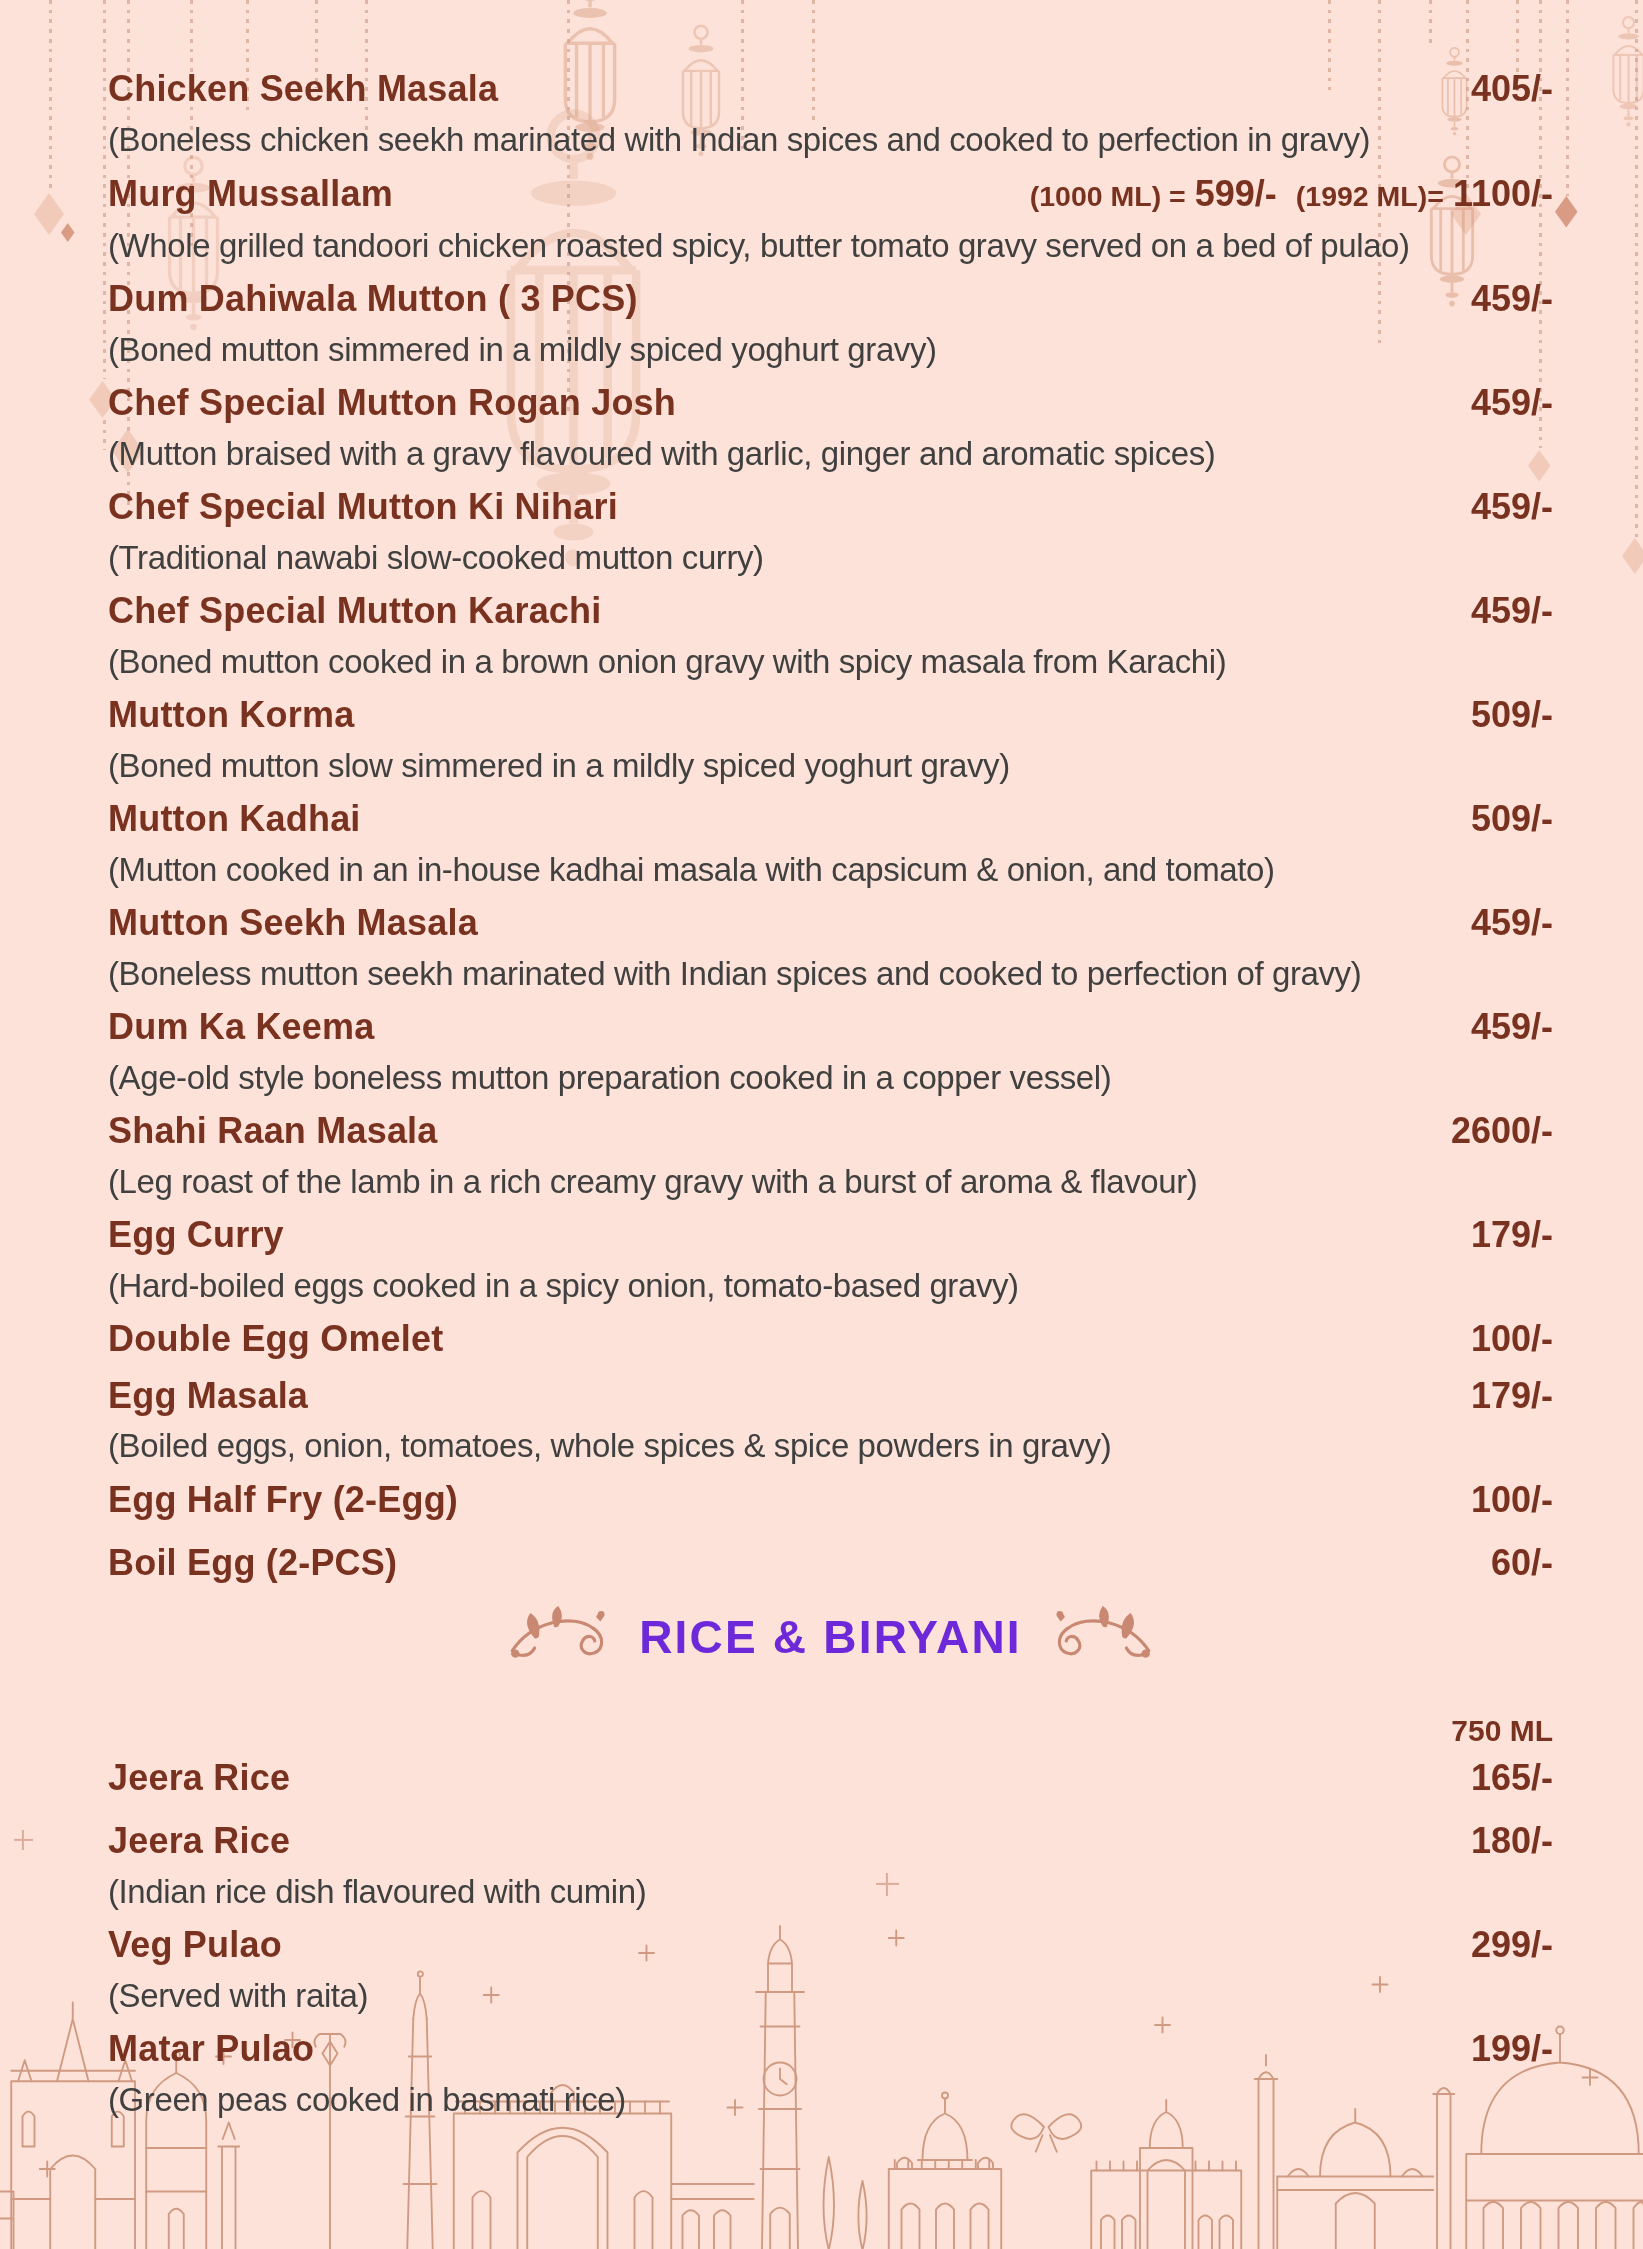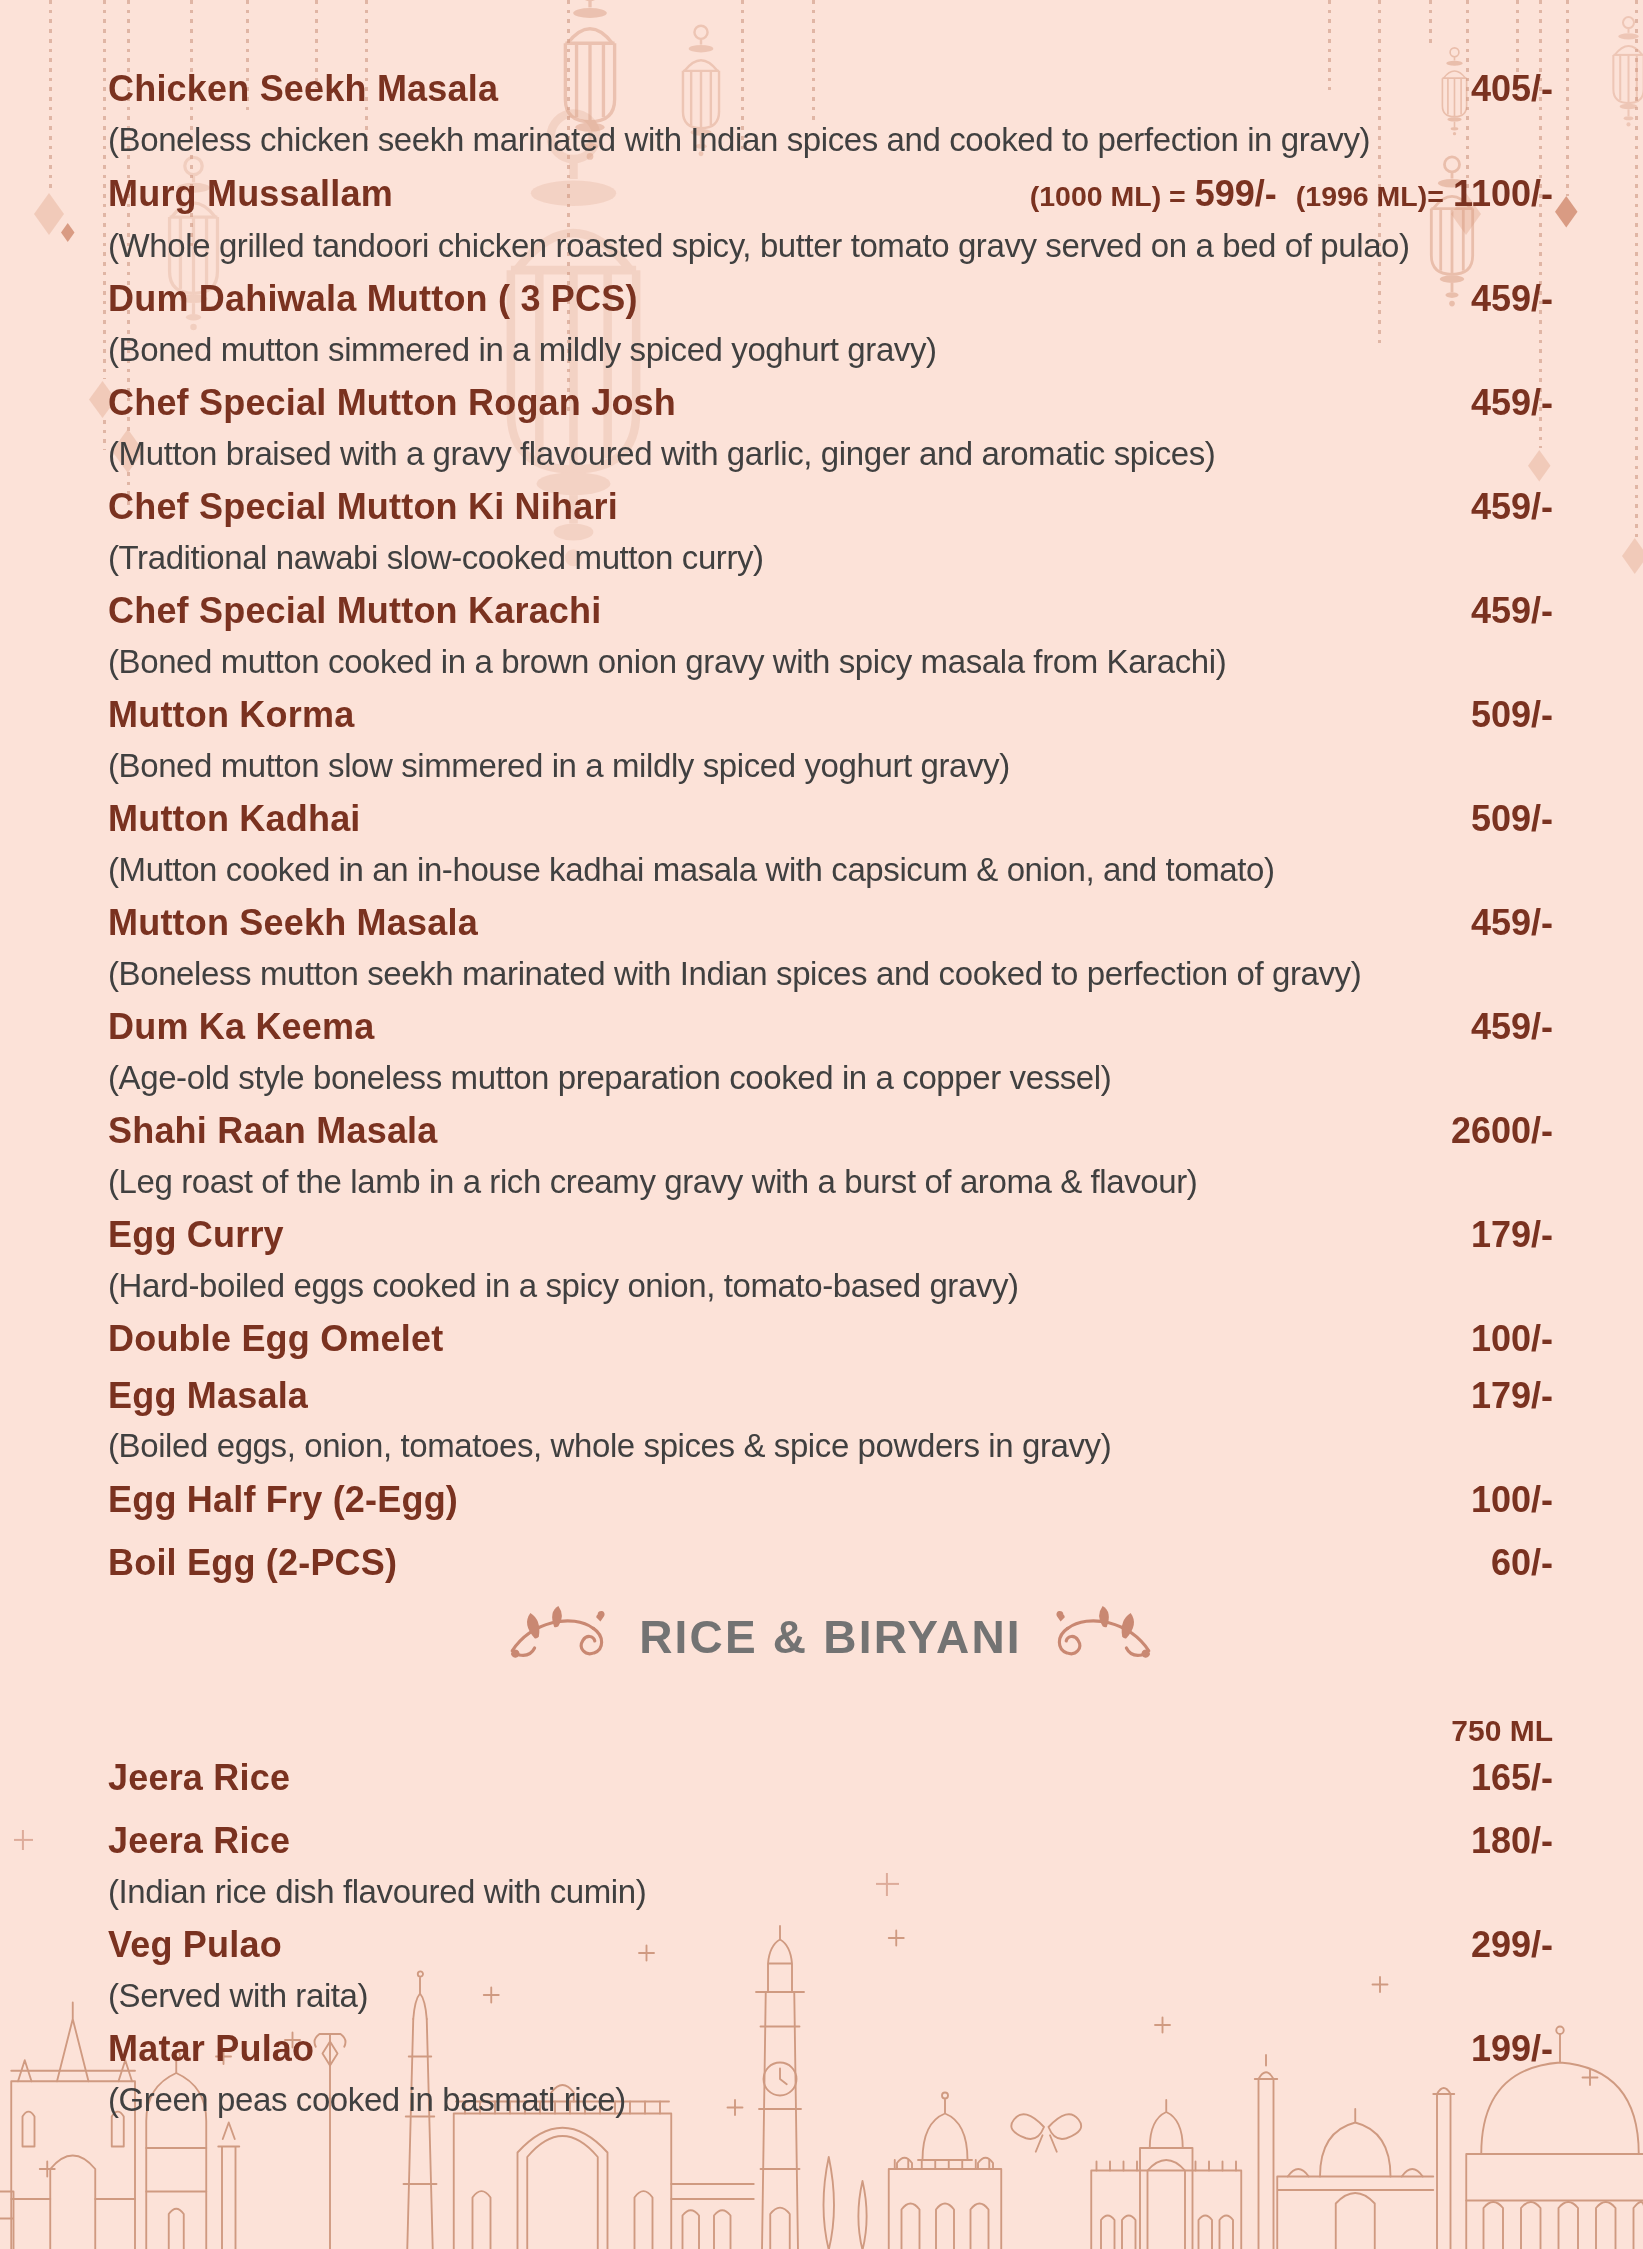--- a/index.html
+++ b/index.html
@@ -40,21 +40,21 @@
   .price-note-value{font-size:36px;font-weight:bold;color:#7a3220;margin-right:19px;}
   .item-desc{
     margin:13.5px 0 0 0;font-size:33px;color:#404040;
     line-height:34px;letter-spacing:-0.4px;
   }
   .section-header{
     display:flex;align-items:center;justify-content:center;
     gap:19.5px;height:63px;margin:0;
   }
   .section-title{
-    margin:0;font-size:46px;font-weight:bold;color:#737373;letter-spacing:2.2px;
+    margin:0;font-size:46px;font-weight:bold;color:#6d28d9;letter-spacing:2.2px;
   }
   .flourish{width:112px;height:63px;}
   .flourish svg{display:block;}
   .flourish.right svg{transform:scaleX(-1);}
   .size-header{
     text-align:right;font-size:30px;font-weight:bold;color:#7a3220;
     line-height:34px;margin-top:45px;margin-bottom:10.5px;
   }
 </style>
 </head>
@@ -221,21 +221,21 @@
     </div>
     <p class="item-desc">(Boneless chicken seekh marinated with Indian spices and cooked to perfection in gravy)</p>
   </div>
 
   <div class="item">
     <div class="item-line">
       <span class="item-name">Murg Mussallam</span>
       <span class="price-area">
           <span class="price-note-label">(1000 ML) =</span>
           <span class="price-note-value">599/-</span>
-          <span class="price-note-label">(1996 ML)=</span>
+          <span class="price-note-label">(1992 ML)=</span>
           <span class="item-price">1100/-</span>
         </span>
     </div>
     <p class="item-desc">(Whole grilled tandoori chicken roasted spicy, butter tomato gravy served on a bed of pulao)</p>
   </div>
 
   <div class="item">
     <div class="item-line">
       <span class="item-name">Dum Dahiwala Mutton ( 3 PCS)</span>
       <span class="price-area">

